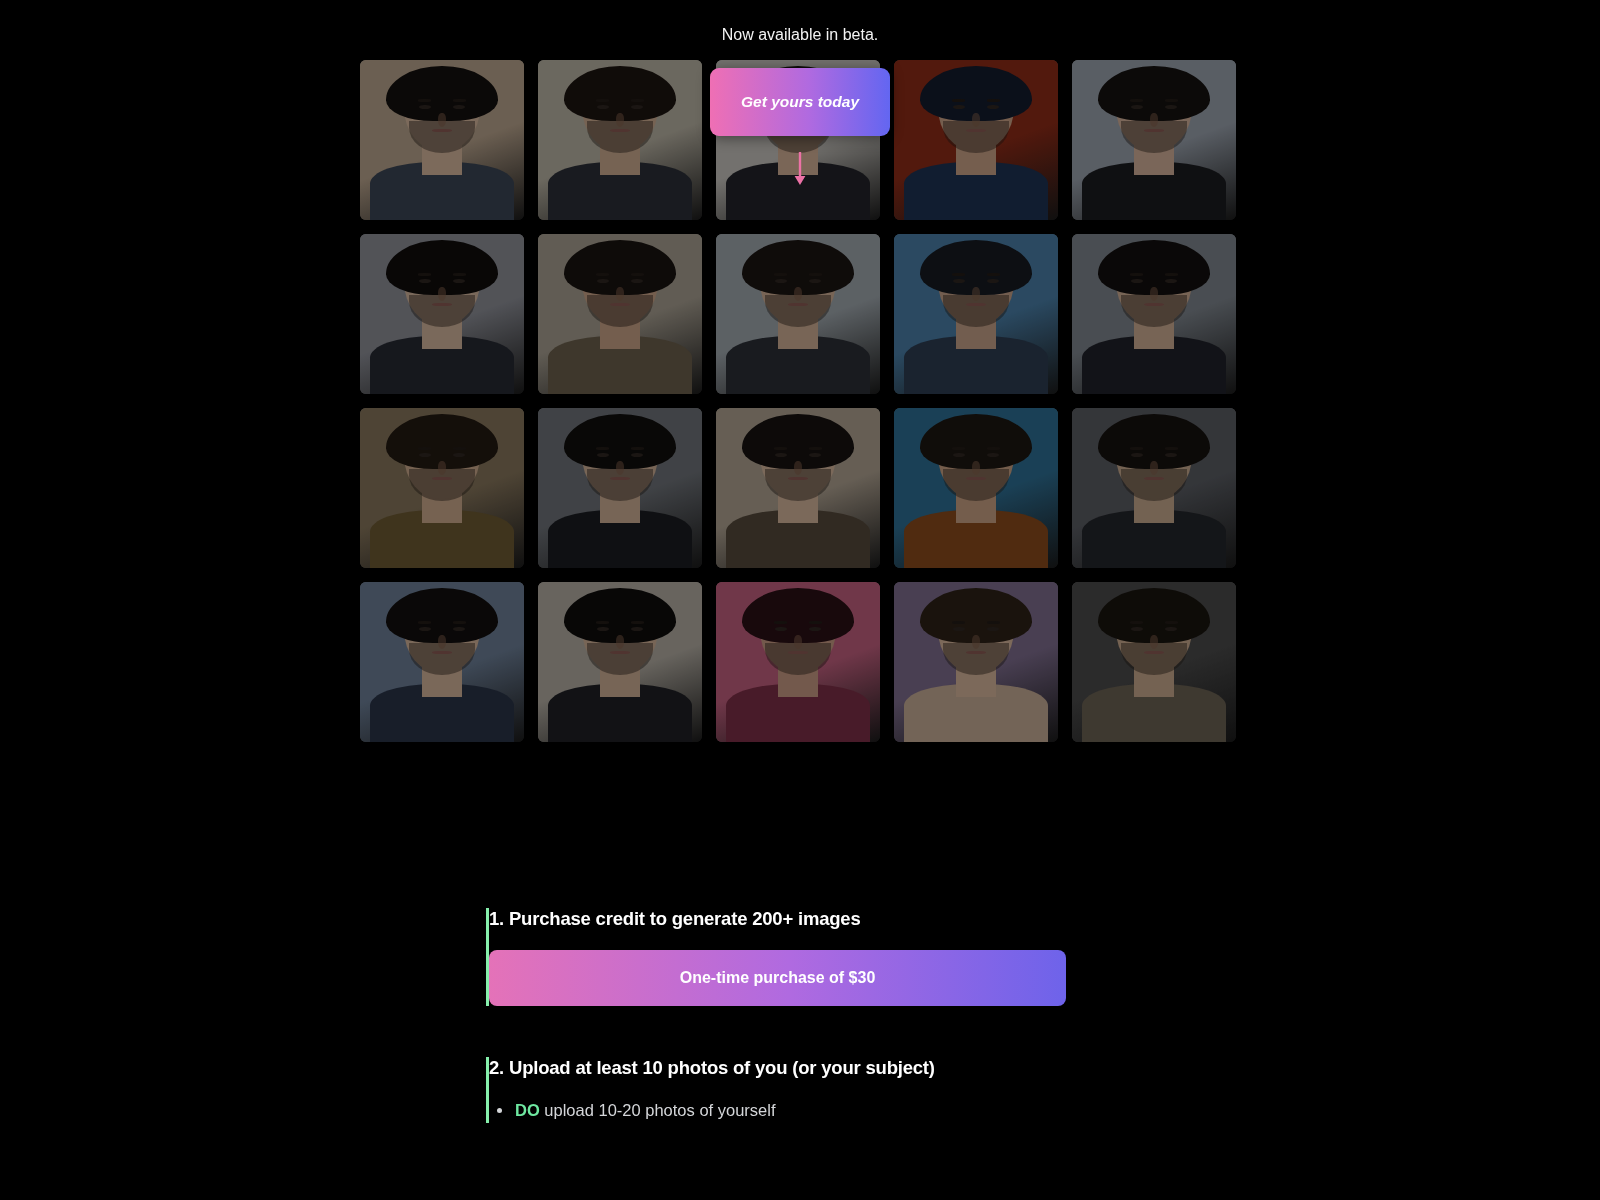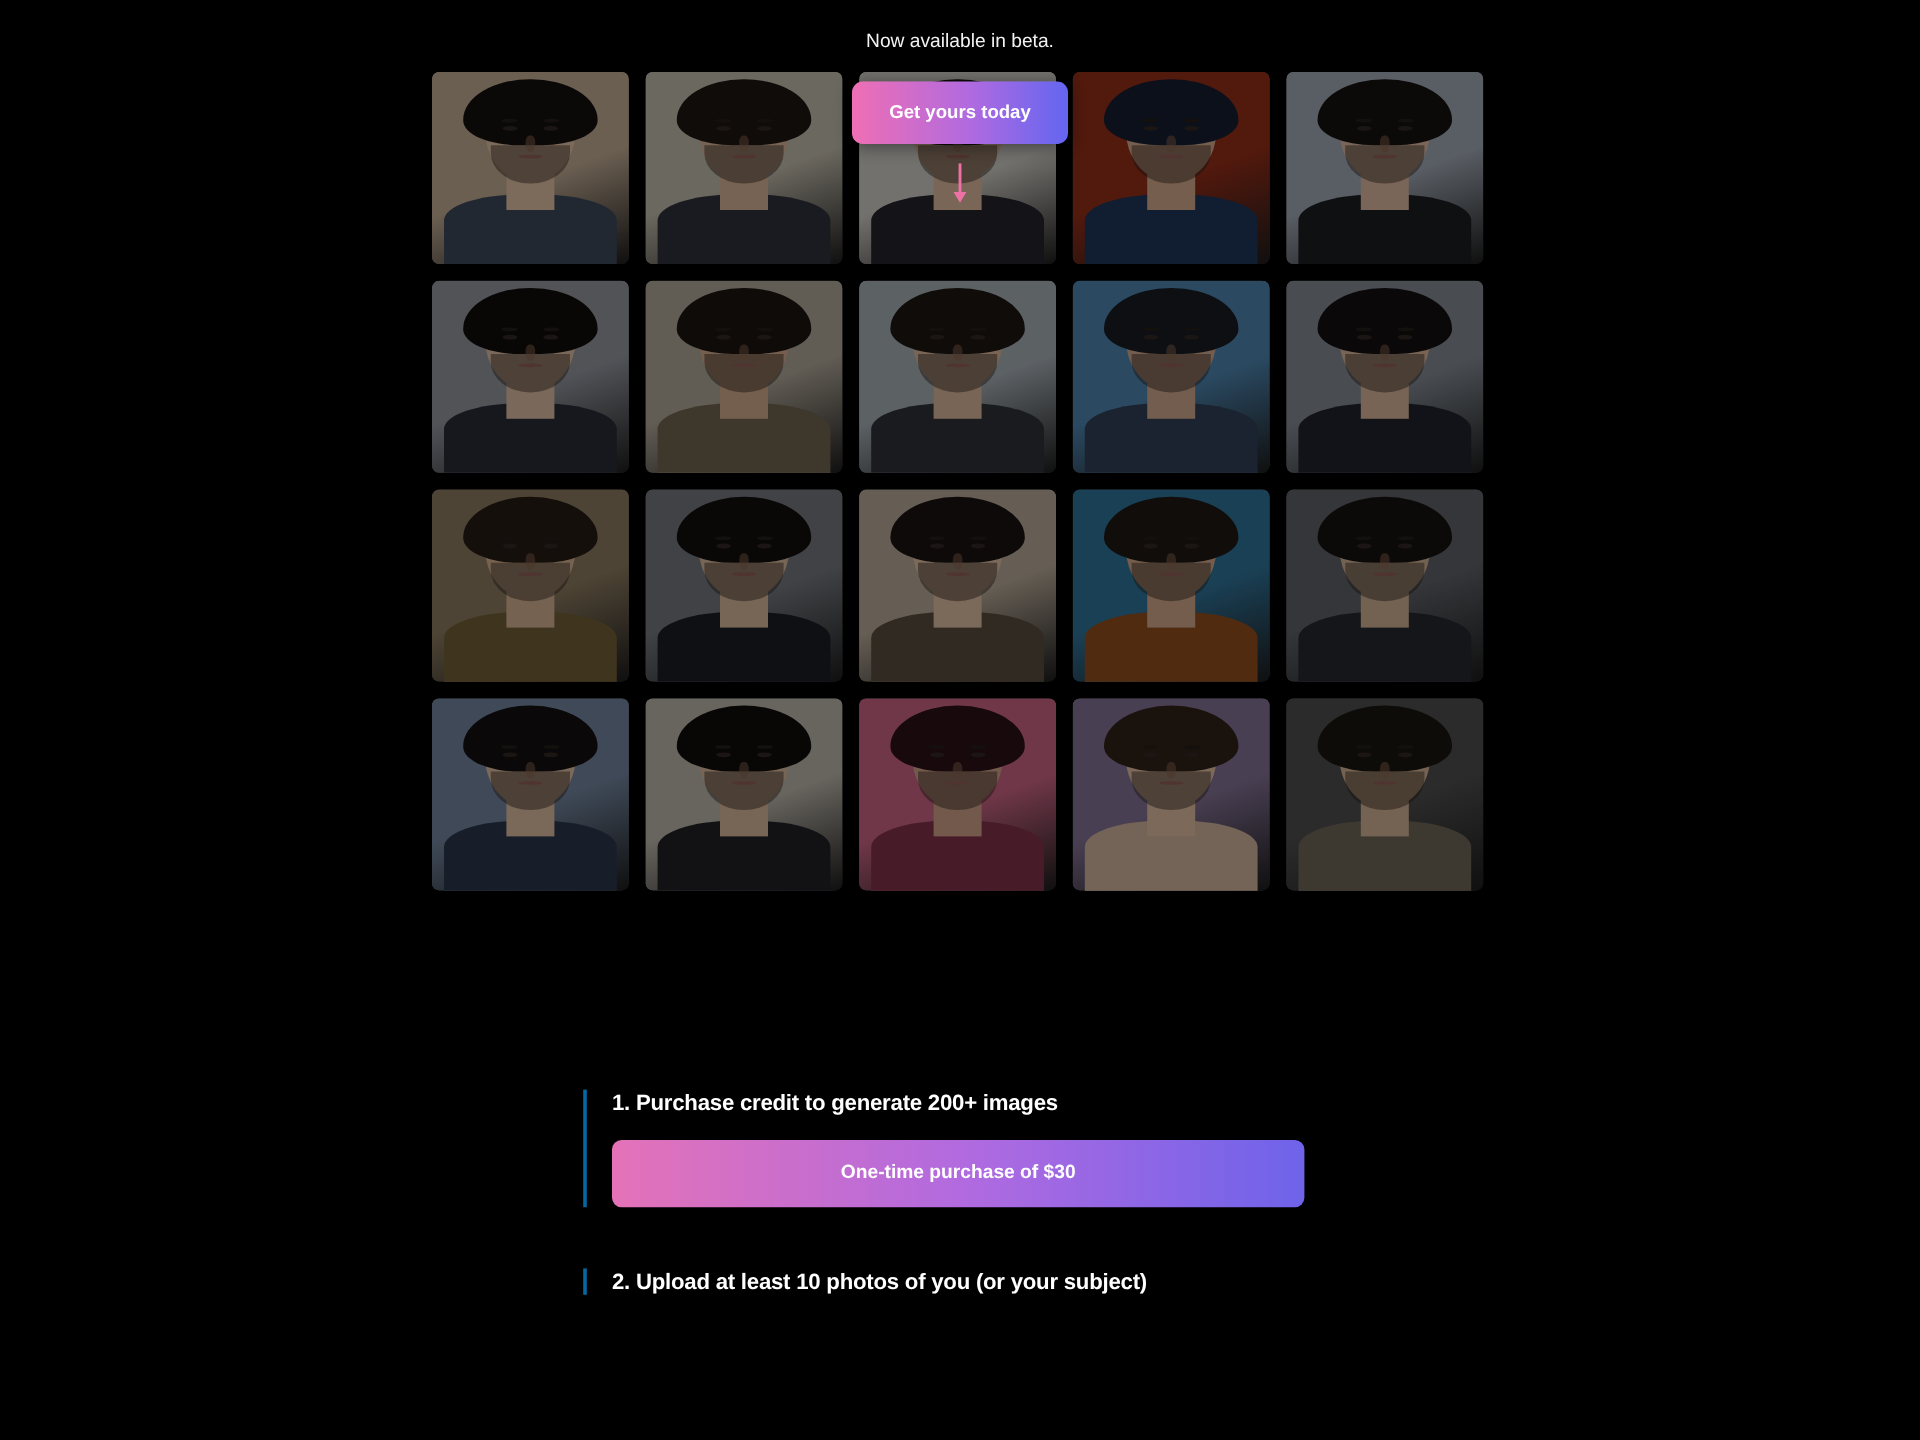--- a/index.html
+++ b/index.html
@@ -91,40 +91,41 @@
     -webkit-background-clip:text; background-clip:text;
     color:transparent;
   }
   .sub {
     margin-top:26px; font-size:16px; color:#f2f2f2;
     text-shadow:0 1px 3px rgba(0,0,0,.8);
   }
   .cta {
     pointer-events:auto;
     margin-top:24px;
-    width:180px; height:52px; border:none; border-radius:9px;
+    width:180px; height:68px; border:none; border-radius:9px;
     background:linear-gradient(90deg,#ef6fb4 0%, #b06ae0 55%, #6366f1 100%);
     color:#fff; font-size:15.5px; font-weight:600;
     font-family:"Liberation Sans", sans-serif;
     cursor:pointer;
     box-shadow:0 2px 14px rgba(0,0,0,.45);
+    font-style:italic;
   }
   .arrow {
     margin-top:16px; width:16px; height:34px;
     display:flex; align-items:center; justify-content:center;
   }
 
   
   .gs-title {
     position:absolute; left:0; top:826px; width:1600px;
     text-align:center; color:#fff;
     font-size:40px; font-weight:700; letter-spacing:-1px;
   }
   .steps { position:absolute; left:486px; top:908px; width:600px; }
-  .step { padding-left:21px; border-left:3px solid #0369a1; }
+  .step { border-left:3px solid #86efac; }
   .step + .step { margin-top:51px; }
   .step-title {
     color:#ffffff; font-size:18.5px; font-weight:700;
     letter-spacing:-0.2px;
   }
   .step-body {
     margin-top:15px; color:#d4d6d9; font-size:16.5px;
     line-height:1.42; max-width:560px;
   }
   .buy-btn {
@@ -509,16 +510,19 @@
 
   <div class="steps">
 
     <div class="step">
       <div class="step-title">1. Purchase credit to generate 200+ images</div>
       <button class="buy-btn">One-time purchase of $30</button>
     </div>
 
     <div class="step">
       <div class="step-title">2. Upload at least 10 photos of you (or your subject)</div>
+      <ul class="bullets">
+        <li><span class="do">DO</span><span> upload 10-20 photos of yourself</span></li>
+      </ul>
     </div>
 
   </div>
 </div>
 
 </body></html>

